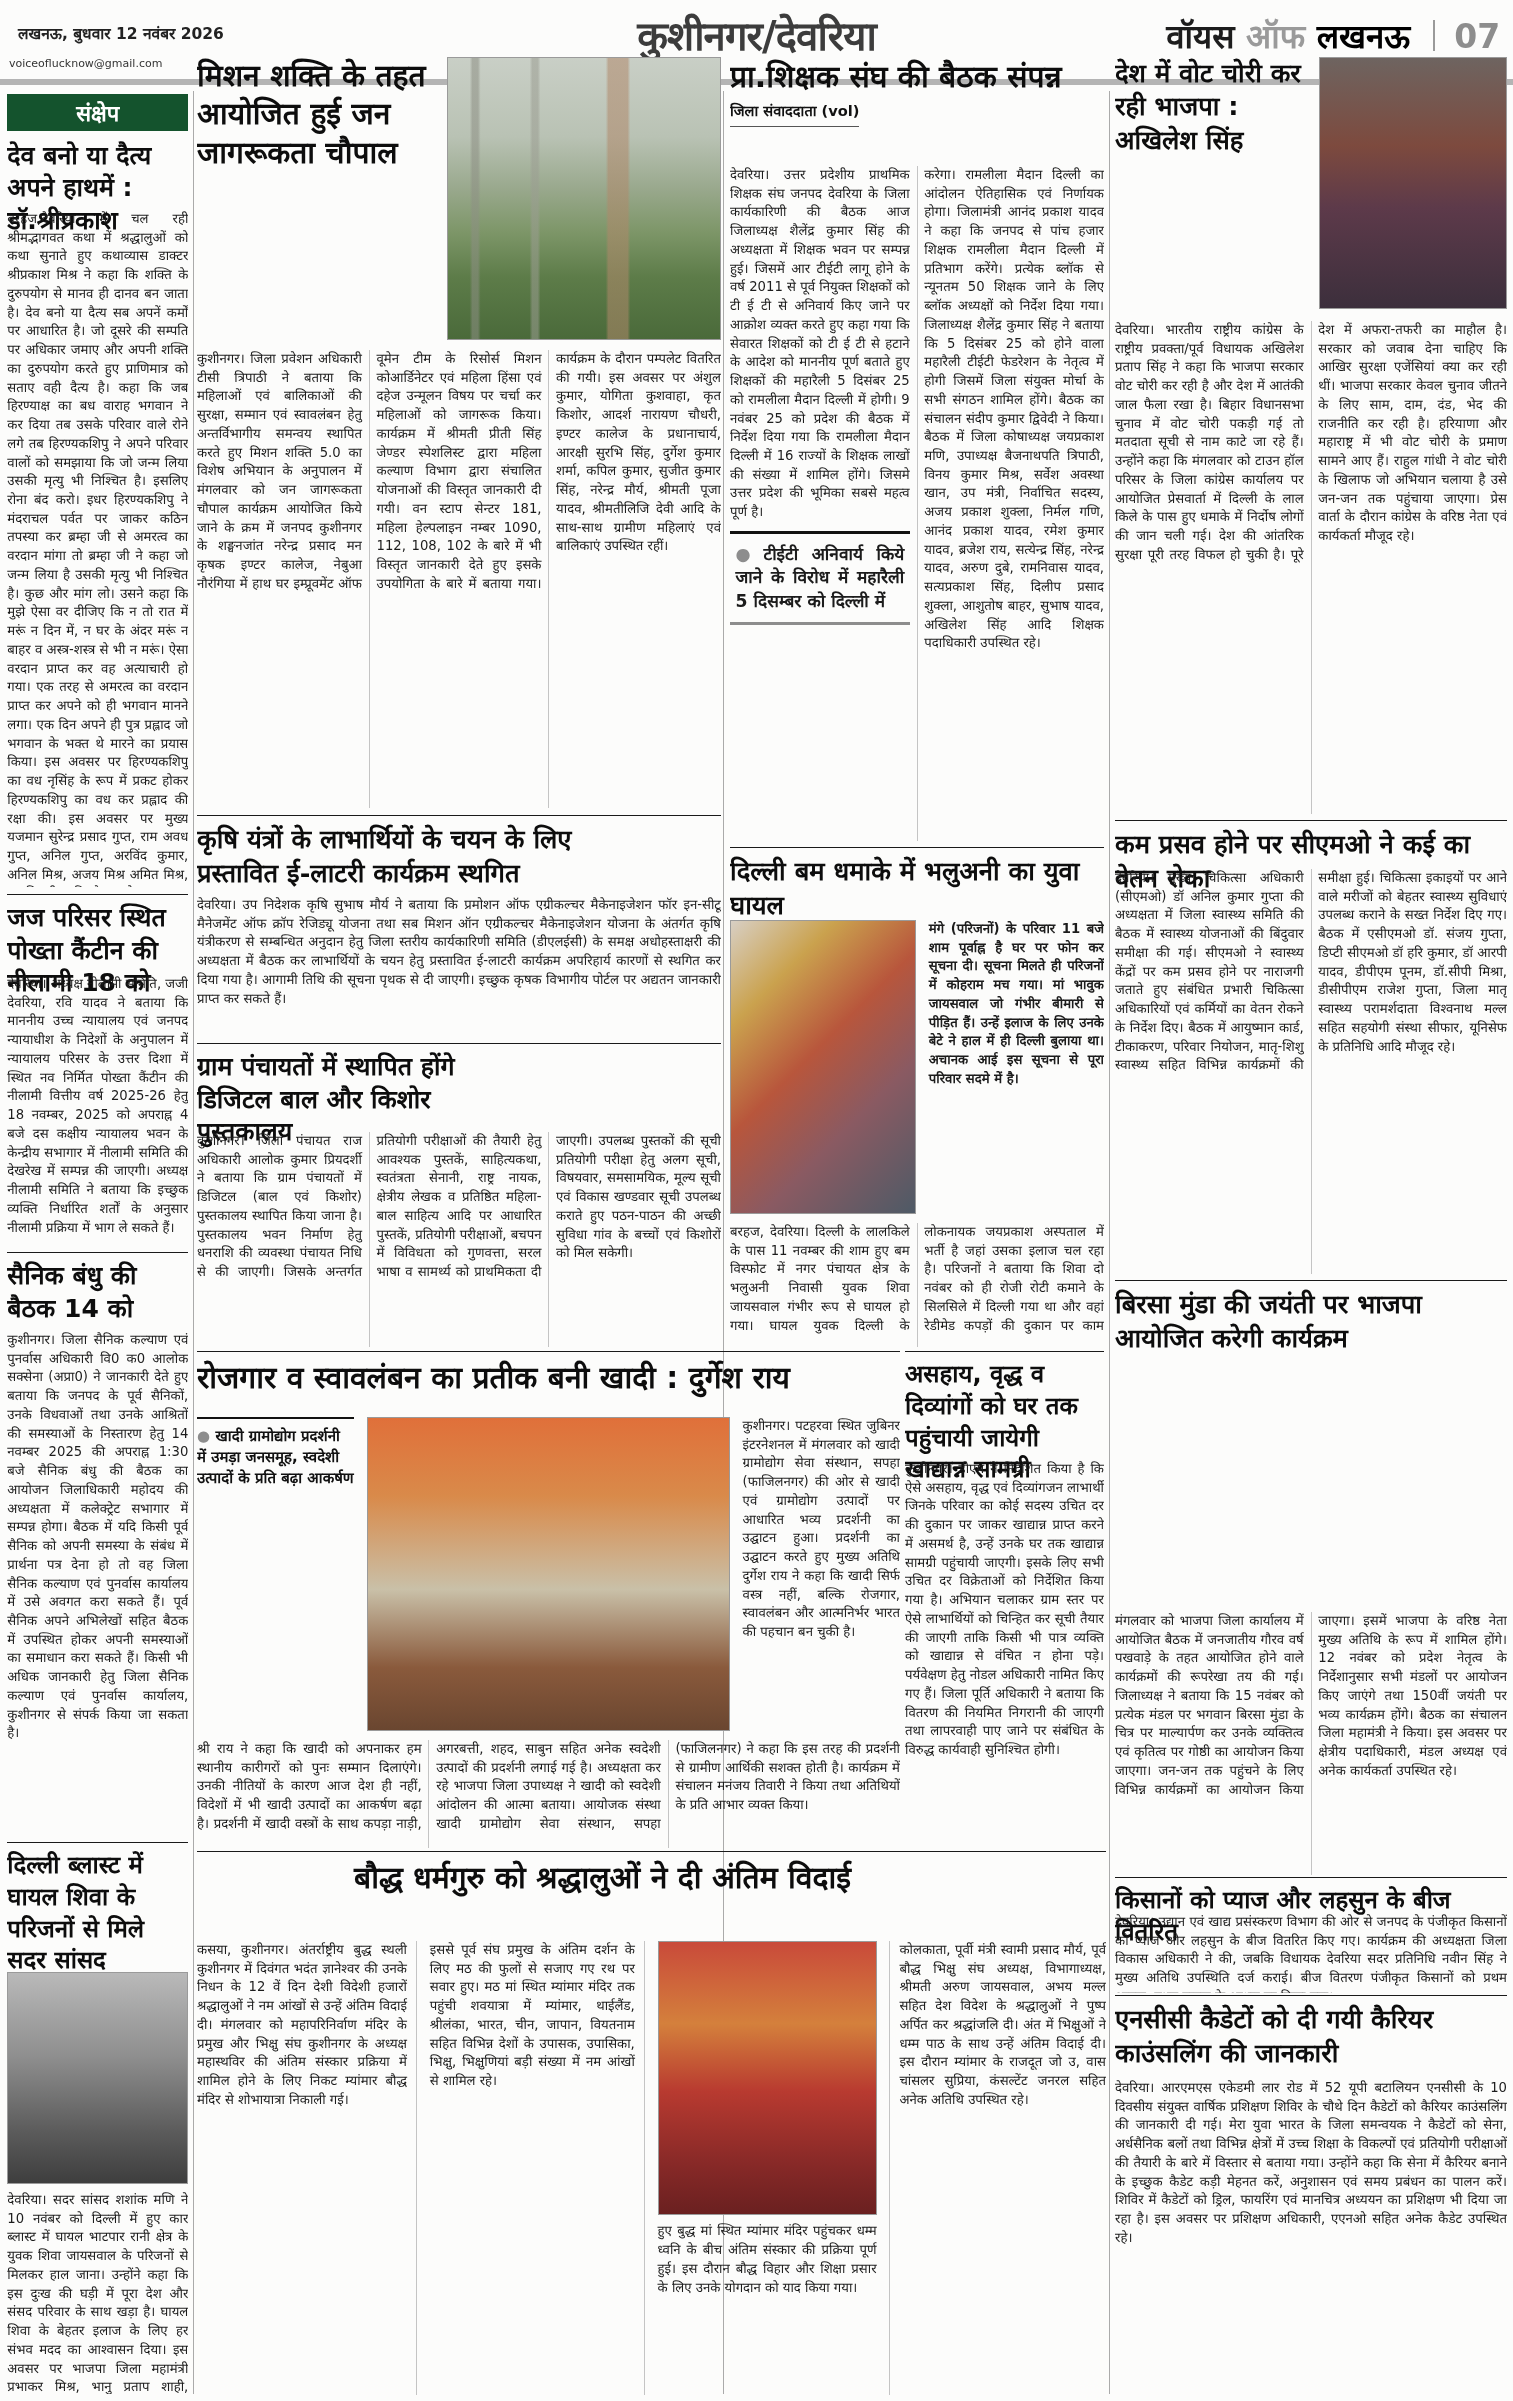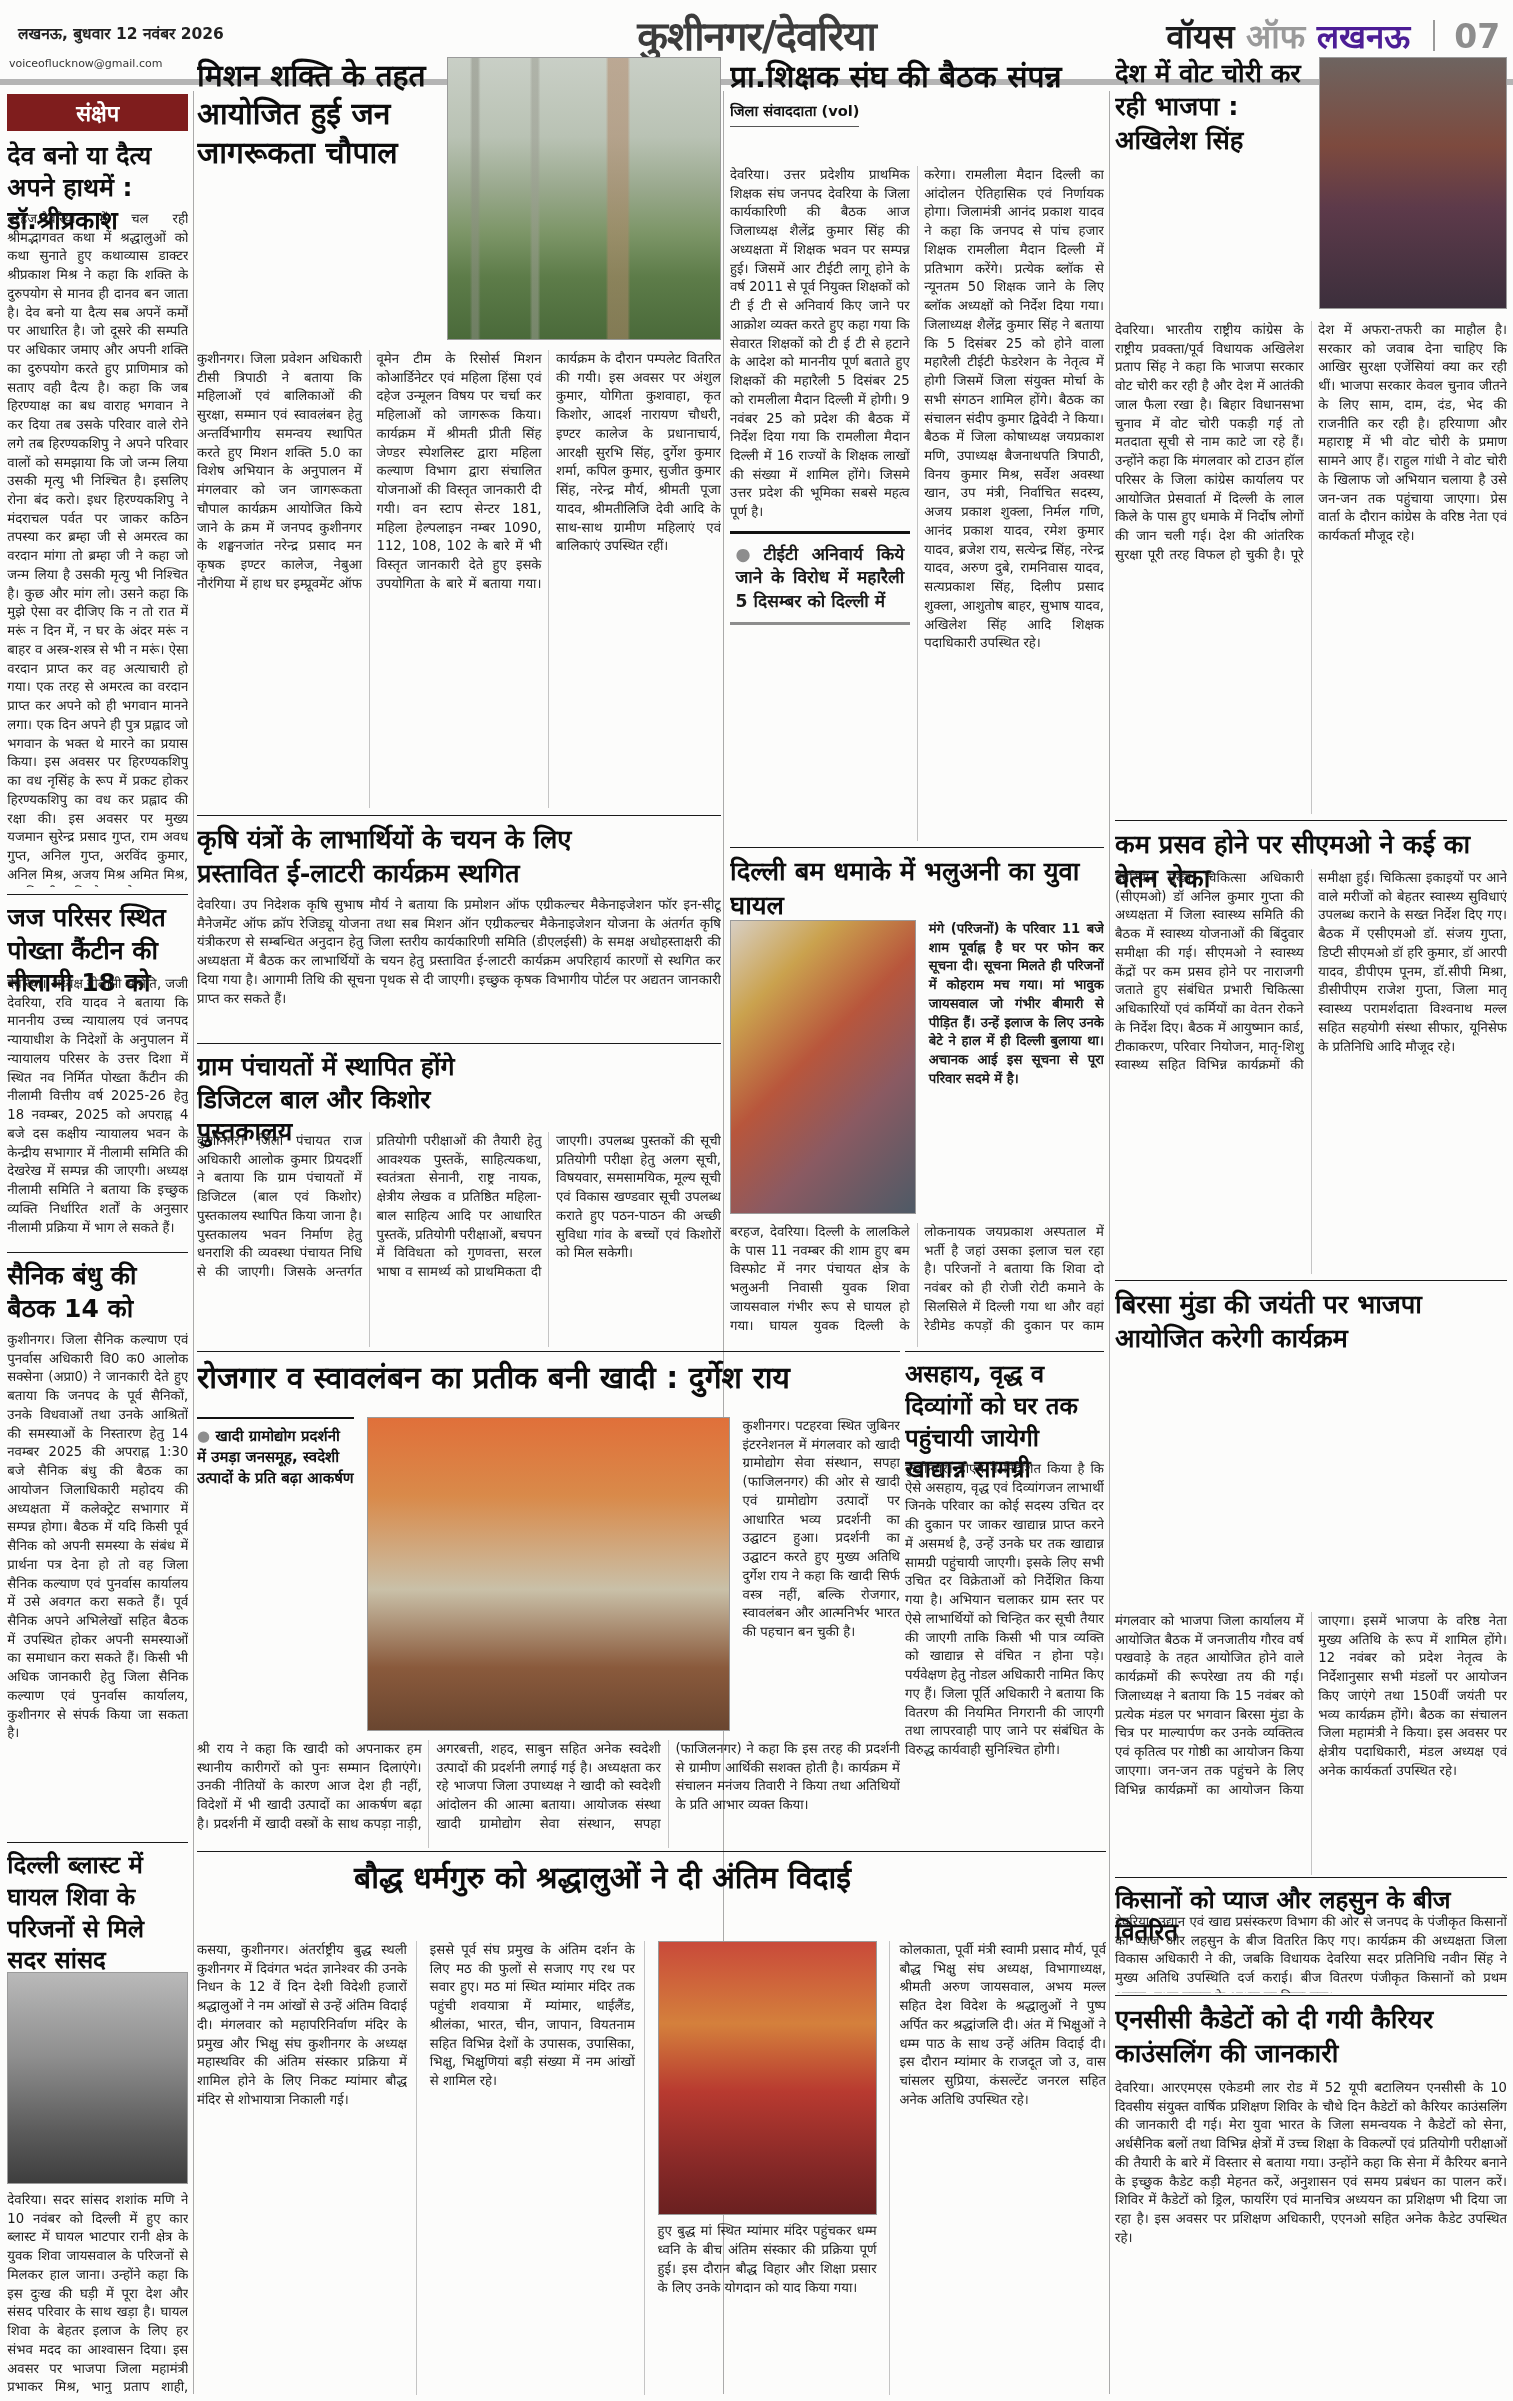--- a/index.html
+++ b/index.html
@@ -5,21 +5,21 @@
   html,body{margin:0;padding:0;background:#e8e8e8;}
   #page{position:relative;width:1513px;height:2401px;background:#fcfcfb;
         font-family:"DejaVu Sans",sans-serif;color:#111;overflow:hidden;}
   
   .hdr{position:absolute;left:0;top:0;width:1513px;height:78px;}
   .hdr-date{position:absolute;left:18px;top:22px;font-size:15.5px;font-weight:700;color:#222;}
   .hdr-mail{position:absolute;left:9px;top:57px;font-size:11px;color:#333;}
   .hdr-section{position:absolute;left:50%;transform:translateX(-50%);top:7.3px;
                font-size:40px;font-weight:800;color:#3c3c3c;letter-spacing:-0.9px;}
   .hdr-brand{position:absolute;right:12.8px;top:12.8px;font-size:33px;font-weight:800;white-space:nowrap;}
-  .hdr-brand .b1{color:#1d1d1d;} .hdr-brand .b2{color:#9a9a9a;} .hdr-brand .b3{color:#4c1d95;}
+  .hdr-brand .b1{color:#1d1d1d;} .hdr-brand .b2{color:#9a9a9a;} .hdr-brand .b3{color:#000000;}
   .hdr-sep{display:inline-block;width:2.7px;height:31px;background:#9a9a9a;margin:0 7.3px -3.7px 11px;}
   .hdr-page{color:#8d8d8d;}
   .hdr-band{position:absolute;left:0;top:79px;width:1513px;height:6.4px;background:#b4b4b4;}
   
   .vrule{position:absolute;top:91px;bottom:7.3px;width:0.9px;background:#aaa;}
   .blk{position:absolute;overflow:hidden;}
   .rt{border-top:1.8px solid #1a1a1a;padding-top:7.3px;}
   .h-xl{font-size:30px;line-height:1.28;font-weight:800;color:#0d0d0d;}
   .h-lg{font-size:25.6px;line-height:1.3;font-weight:800;color:#0d0d0d;}
   .h-md{font-size:25px;line-height:1.3;font-weight:800;color:#0d0d0d;}
@@ -33,21 +33,21 @@
   .p-mission:before{content:"";display:block;width:100%;height:100%;
      background:linear-gradient(90deg,transparent 8%,#8d8f84 9%,#8d8f84 11%,transparent 12%,
      transparent 30%,#9b9d92 31%,#9b9d92 33%,transparent 34%,transparent 58%,#b0886a 59%,#b0886a 66%,transparent 67%);opacity:.55;}
   .p-akhilesh{background:linear-gradient(180deg,#6e6460 0%,#7d4a3e 35%,#5d3a4a 60%,#3c2f3c 100%);}
   .p-bomb{background:linear-gradient(135deg,#d8cfc4 0%,#caa24e 22%,#b8563c 45%,#8a5a62 68%,#4e5a66 100%);}
   .p-khadi{background:linear-gradient(180deg,#e0703a 0%,#d98a4a 25%,#c9c0a8 55%,#8a5a3c 80%,#6a4630 100%);}
   .p-birsa{background:linear-gradient(180deg,#b8a890 0%,#9a7a5c 35%,#7a4a3a 70%,#5c3a30 100%);}
   .p-bauddh{background:linear-gradient(180deg,#c94a3a 0%,#d4803c 30%,#b83a30 55%,#8a2a28 80%,#6a2020 100%);}
   .p-blast{background:linear-gradient(180deg,#b9b9b9 0%,#8e8e8e 40%,#5c5c5c 75%,#3e3e3e 100%);}
   
-  .sk-box{background:#7f1d1d;color:#fff;text-align:center;font-size:22px;font-weight:800;
+  .sk-box{background:#14532d;color:#fff;text-align:center;font-size:22px;font-weight:800;
           padding:3.7px 0;margin:5.5px 0 9px 0;}
   
   .byline{font-size:14.6px;font-weight:800;border-bottom:1.8px solid #555;display:inline-block;
           padding-bottom:5.5px;margin:3.7px 0 9px 0;}
   
   .pq{break-inside:avoid;border-top:3.7px solid #111;border-bottom:3.7px solid #8d8d8d;
       padding:9px 5.5px;margin:9px 0;font-size:17.3px;font-weight:800;line-height:1.35;}
   .pq .dot,.subhead .dot{color:#8d8d8d;margin-right:5.5px;}
   .subhead{border-top:2.7px solid #111;padding-top:7.3px;font-size:15px;font-weight:800;line-height:1.4;}
   .flexrow{display:flex;gap:12.8px;}

